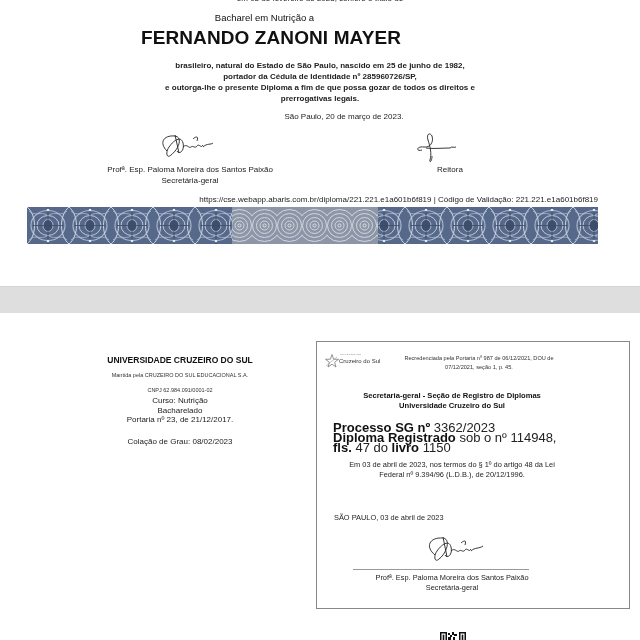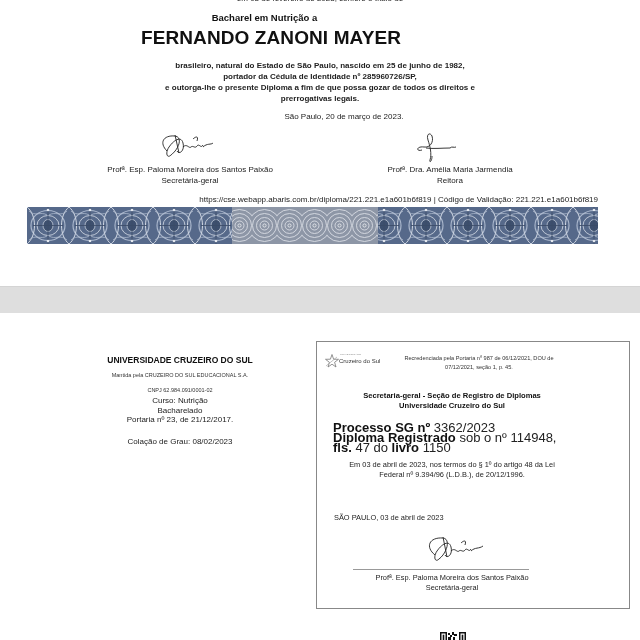--- a/index.html
+++ b/index.html
@@ -4,21 +4,21 @@
   <style>
     * { margin: 0; padding: 0; box-sizing: border-box; }
     html, body { width: 640px; height: 640px; overflow: hidden; background: #ffffff; }
     body { position: relative; font-family: "Liberation Sans", sans-serif; color: #111; }
 
     .abs { position: absolute; }
     .center { text-align: center; }
 
     
     .p1-top { left: 0; width: 640px; top: -6px; font-size: 8px; color: #222; }
-    .p1-degree { left: 0; width: 529px; top: 12px; font-size: 9.5px; font-weight: bold; }
+    .p1-degree { left: 0; width: 529px; top: 12px; font-size: 9.5px; font-weight: normal; }
     .p1-name { left: 0; width: 542px; top: 27px; font-size: 19px; font-weight: bold; letter-spacing: 0.1px; }
     .p1-body { left: 0; width: 640px; top: 60px; font-size: 8px; line-height: 11px; color: #222; font-weight: bold; }
     .p1-date { left: 0; width: 640px; top: 112px; font-size: 8px; color: #222; padding-left: 48px; }
 
     .sig { position: absolute; }
     .sig-label { position: absolute; font-size: 8px; line-height: 10.5px; text-align: center; color: #222; }
 
     .p1-url { right: 42px; top: 195px; font-size: 8px; color: #222; white-space: nowrap; padding-left: 16px; }
 
     .banner { left: 27px; top: 207px; width: 571px; height: 37px; overflow: hidden; }
@@ -68,21 +68,20 @@
 </svg>
 <div class="sig-label" style="left:80px; width:220px; top:165px;">
   <div>Profª. Esp. Paloma Moreira dos Santos Paixão</div>
   <div>Secretária-geral</div>
 </div>
 
 <svg class="sig" style="left:412px; top:130px;" width="48" height="34" viewBox="0 0 48 34">
   <path d="M10 20 C4 22, 4 16, 12 17 C18 18, 22 12, 20 6 C18 2, 14 4, 16 10 C18 16, 20 24, 18 30 C17 33, 20 32, 20 26 M14 18 C22 19, 30 18, 38 18 C40 16, 42 18, 44 17" fill="none" stroke="#222" stroke-width="0.9"></path>
 </svg>
 <div class="sig-label" style="left:340px; width:220px; top:165px;">
-  <div>Profª. Dra. Amélia Maria Jarmendia</div>
   <div>Reitora</div>
 </div>
 
 <div class="abs p1-url">https://cse.webapp.abaris.com.br/diploma/221.221.e1a601b6f819 | Código de Validação: 221.221.e1a601b6f819</div>
 
 <svg class="abs banner" viewBox="0 0 571 37" width="571" height="37">
   <defs>
     <pattern id="orn" x="0" y="0" width="42" height="37" patternUnits="userSpaceOnUse">
       <rect width="42" height="37" fill="#56698a"></rect>
       <ellipse cx="21" cy="18.5" rx="17" ry="15" fill="none" stroke="#a9b6cc" stroke-width="1.2"></ellipse>

